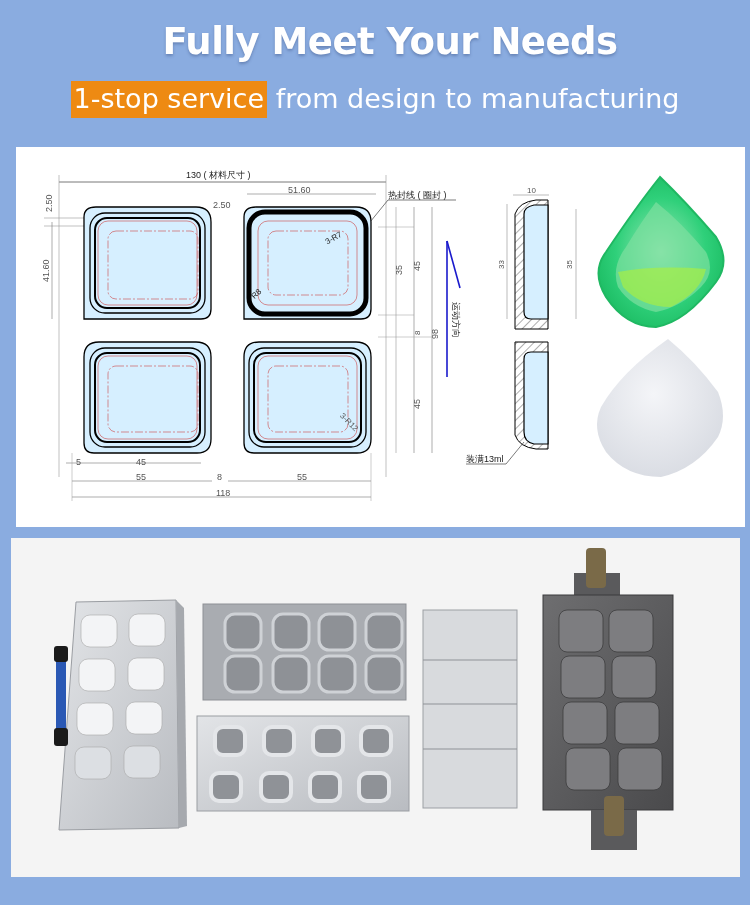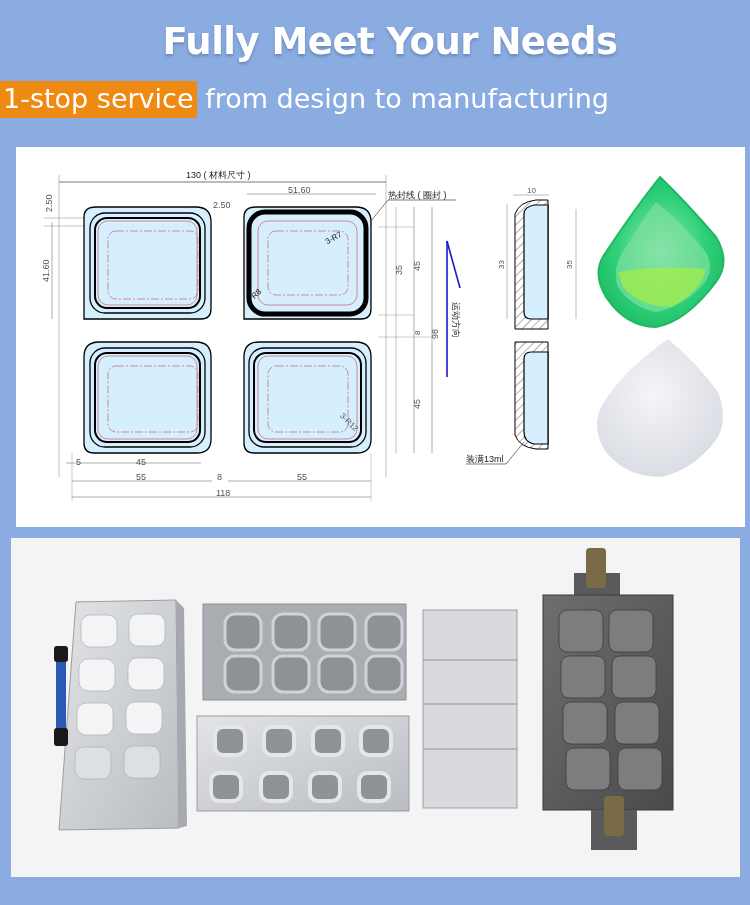--- a/index.html
+++ b/index.html
@@ -1,18 +1,18 @@
 <!DOCTYPE html>
 <html><head>
 <meta charset="utf-8">
 <style>
   html,body{margin:0;padding:0;}
   body{width:750px;height:905px;background:#8aace0;position:relative;overflow:hidden;font-family:"DejaVu Sans",sans-serif;}
   .title{position:absolute;left:15px;top:20px;width:750px;text-align:center;color:#fff;font-size:37px;font-weight:bold;letter-spacing:-0.5px;text-shadow:0 2px 3px rgba(40,60,110,0.35);}
-  .subtitle{position:absolute;left:0;top:83px;width:750px;text-align:left;color:#fff;font-size:27px;white-space:nowrap;}
+  .subtitle{position:absolute;left:0;top:83px;width:750px;text-align:center;color:#fff;font-size:27px;white-space:nowrap;}
   .subtitle .hl{background:#ee8a12;padding:2px 3px 4px 3px;}
   .panel{position:absolute;background:#fff;}
   #p1{left:16px;top:147px;width:729px;height:380px;}
   #p2{left:11px;top:538px;width:729px;height:339px;background:#f4f4f4;}
   svg text{font-family:"Liberation Sans",sans-serif;}
 </style>
 </head>
 <body>
 
 <div class="title">Fully Meet Your Needs</div>

